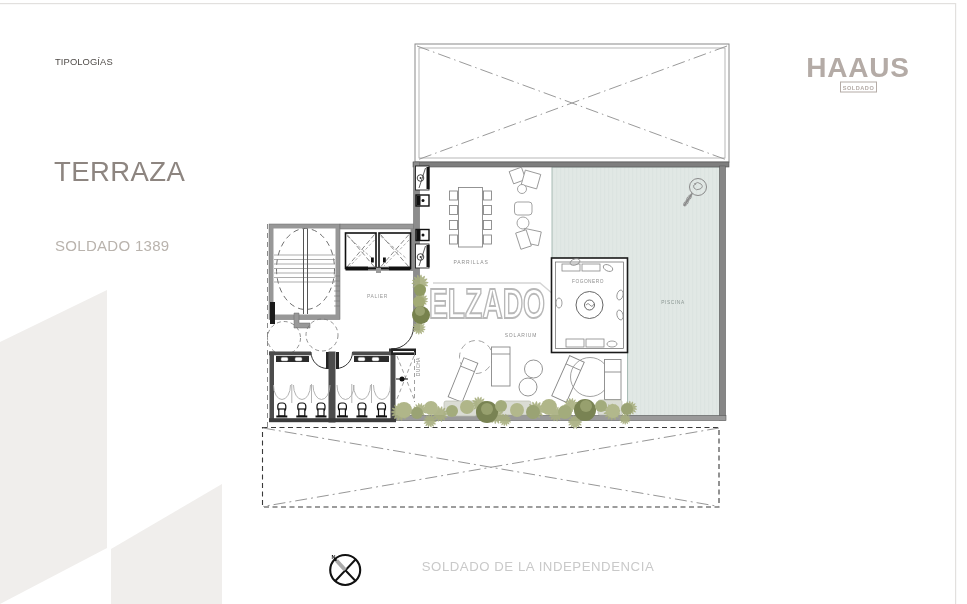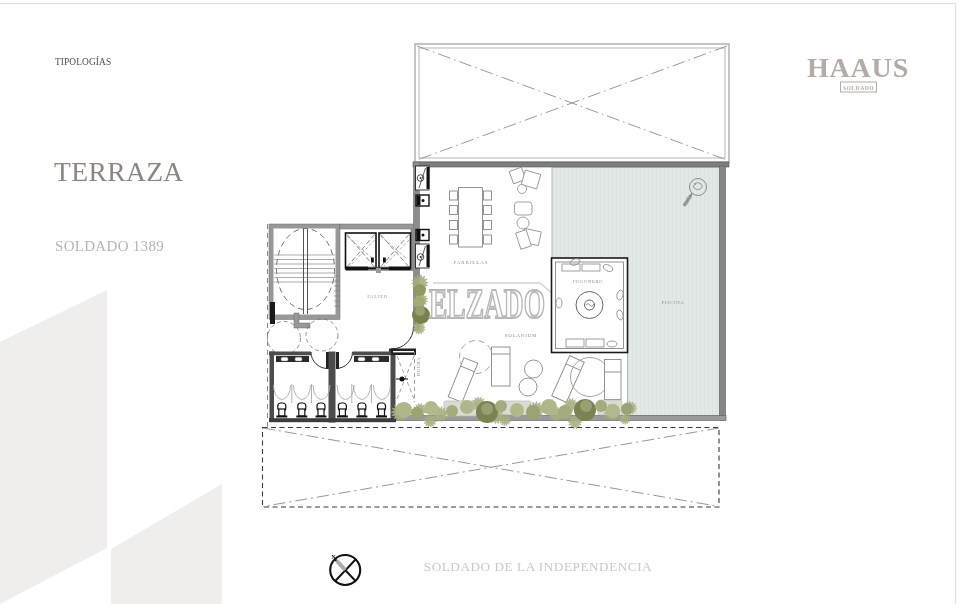--- a/index.html
+++ b/index.html
@@ -1,17 +1,17 @@
 <!DOCTYPE html>
 <html><head>
 <meta charset="utf-8">
 <style>
   html,body{margin:0;padding:0;background:#ffffff;}
   #page{position:relative;width:967px;height:604px;overflow:hidden;background:#a21caf;
-        font-family:Liberation Serif, serif;}
+        font-family:Liberation Sans, sans-serif;}
   svg{position:absolute;left:0;top:0;}
 </style>
 </head>
 <body>
 <div id="page">
 <svg width="967" height="604" viewBox="0 0 967 604">
   <defs>
     <pattern id="poolstripe" width="4" height="8" patternUnits="userSpaceOnUse">
       <rect width="4" height="8" fill="#e1e8e5"></rect>
       <rect x="0" width="1.1" height="8" fill="#dce4e1"></rect>

